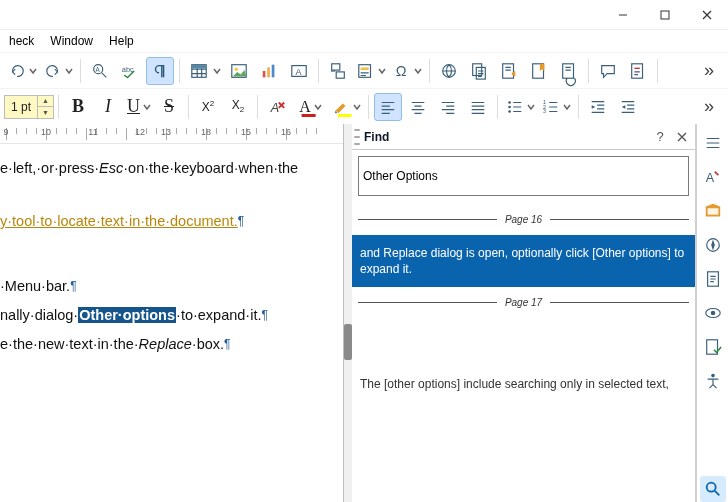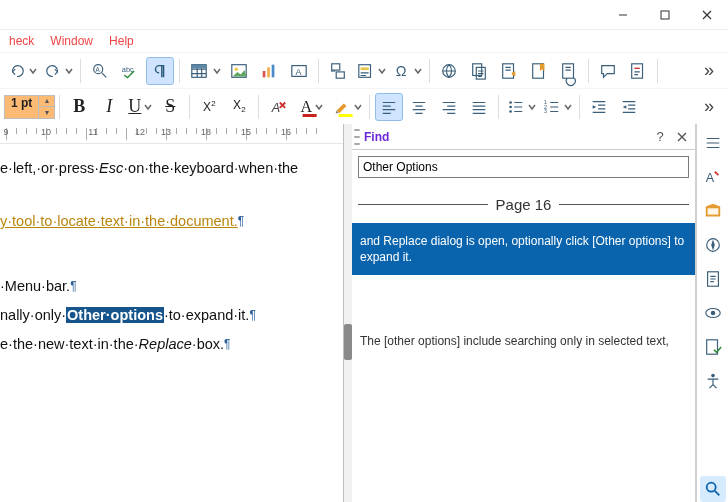--- a/index.html
+++ b/index.html
@@ -23,37 +23,37 @@
   body{width:728px;height:502px;overflow:hidden;background:#fff;color:var(--text);font-size:12px;position:relative;}
 
   
   .titlebar{height:30px;display:flex;justify-content:flex-end;align-items:center;border-bottom:1px solid #eee;background:#fff;}
   .win-btn{width:42px;height:29px;display:flex;align-items:center;justify-content:center;color:#555;font-size:11px;}
   .win-btn svg{width:10px;height:10px;stroke:#333;fill:none;stroke-width:1;}
   .win-btn.close svg{stroke-width:1.2;}
 
   
   .menubar{height:22px;display:flex;align-items:center;gap:2px;padding:0 2px;}
-  .menubar span{padding:2px 7px;font-size:12px;color:#ef4444;}
+  .menubar span{padding:2px 7px;font-size:12px;color:#000000;}
 
   
   .toolbar{display:flex;align-items:center;padding:2px 4px;gap:0;border-top:1px solid #f4f4f4;background:var(--toolbar-bg);height:36px;}
   .toolbar.second{height:36px;}
   .sep{width:1px;height:24px;background:#ddd;margin:0 4px;}
   .tbtn{height:28px;min-width:28px;display:flex;align-items:center;justify-content:center;border:1px solid transparent;border-radius:3px;margin:0 1px;padding:0 2px;position:relative;}
   .tbtn.split{padding-right:0;}
   .tbtn .drop{width:10px;display:flex;align-items:center;justify-content:center;margin-left:2px;}
   .tbtn.active{background:var(--active);border:1px solid #8fbfe9;}
   .tbtn svg{width:18px;height:18px;overflow:visible;}
   .tbtn.wide svg{width:22px;}
   .chev{font-size:18px;color:#444;padding:0 3px;}
   .overflow{margin-left:auto;}
 
   
-  .spinner{display:flex;align-items:flex-start;border:1px solid #bcbcbc;height:24px;background:#fdba74;font-weight:bold;}
+  .spinner{display:flex;align-items:center;border:1px solid #bcbcbc;height:24px;background:#fef9c3;}
   .spinner span{padding:0 6px;font-size:12px;}
   .spinner .spin-btns{width:16px;display:flex;flex-direction:column;border-left:1px solid #bcbcbc;}
   .spinner .spin-btns div{height:11px;display:flex;align-items:center;justify-content:center;font-size:7px;color:#555;border-bottom:1px solid #bcbcbc;}
   .spinner .spin-btns div:last-child{border-bottom:none;}
 
   
   .fmt-letter{font-family:"Times New Roman",serif;font-size:18px;}
   .fmt-bold{font-weight:bold;}
   .fmt-italic{font-style:italic;font-weight:500;}
   .fmt-under{text-decoration:underline;}
@@ -81,29 +81,29 @@
 
   
   .splitter{width:8px;background:#f0f0f0;position:relative;}
   .splitter .thumb{position:absolute;left:0;top:200px;width:8px;height:36px;background:#8a8a8a;border-radius:2px;}
 
   
   .find-col{flex:1;display:flex;flex-direction:column;border-right:1px solid #d0d0d0;min-width:0;}
   .find-header{height:26px;display:flex;align-items:center;border-bottom:1px solid #ccc;padding:0 4px 0 2px;background:#fff;}
   .grip{width:6px;height:16px;margin-right:4px;display:flex;flex-direction:column;justify-content:space-between;}
   .grip div{height:2px;background:#aaa;border-radius:1px;}
-  .find-header .title{font-weight:bold;font-size:12px;color:#6d28d9;}
+  .find-header .title{font-weight:bold;font-size:12px;color:#0f172a;}
   .find-header .rbtn{width:18px;height:18px;display:flex;align-items:center;justify-content:center;color:#555;font-size:13px;margin-left:4px;}
   .find-header .spacer{flex:1;}
   .find-input-wrap{padding:6px 6px 8px 6px;}
-  .find-input{width:100%;height:22px;border:1px solid #7a7a7a;padding:2px 4px;font-size:12px;outline:none;}
+  .find-input{width:100%;height:40px;border:1px solid #7a7a7a;padding:2px 4px;font-size:12px;outline:none;}
   .find-results{flex:1;overflow:hidden;font-size:12px;color:#333;}
   .page-divider{display:flex;align-items:center;margin:10px 6px;}
   .page-divider .line{flex:1;height:1px;background:#555;}
-  .page-divider .lbl{padding:0 8px;font-size:15px;color:#333;}
+  .page-divider .lbl{padding:0 8px;font-size:10px;color:#333;font-style:italic;}
   .result{padding:10px 8px;line-height:1.35;}
   .result.selected{background:var(--selected-bg);color:var(--selected-text);}
 
   
   .sidebar{width:32px;background:#fff;border-left:1px solid #d0d0d0;display:flex;flex-direction:column;align-items:center;gap:8px;padding-top:6px;}
   .sbtn{width:26px;height:26px;display:flex;align-items:center;justify-content:center;border:1px solid transparent;border-radius:3px;}
   .sbtn svg{width:18px;height:18px;}
   .sbtn.selected{background:#d7ebff;}
   .sbar-push{flex:1;}
 
@@ -470,21 +470,21 @@
         <div class="tick" style="left: 306px;"></div>
         <div class="tick" style="left: 316px;"></div>
       </div>
     <div class="doc-page">
       <p class="para"><span>e·left,·or·press·</span><span class="doc-italic">Esc</span><span>·on·the·keyboard·when·the</span></p>
       <div class="blank-line"></div>
       <p class="para"><span class="link-text">y·tool·to·locate·text·in·the·document.</span><span class="pil">¶</span></p>
       <div class="blank-line"></div>
       <div style="height:12px;"></div>
       <p class="para"><span>·Menu·bar.</span><span class="pil">¶</span></p>
-      <p class="para"><span>nally·only·</span><span class="highlight-find" style="font-weight:bold;">Other·options</span><span>·to·expand·it.</span><span class="pil">¶</span></p>
+      <p class="para"><span>nally·dialog·</span><span class="highlight-find" style="font-weight:bold;">Other·options</span><span>·to·expand·it.</span><span class="pil">¶</span></p>
       <p class="para"><span>e·the·new·text·in·the·</span><span class="doc-italic">Replace</span><span>·box.</span><span class="pil">¶</span></p>
     </div>
   </div>
 
   <div class="splitter">
       <div class="thumb"></div>
     </div>
 
   <div class="find-col">
     <div class="find-header">
@@ -505,20 +505,25 @@
     <div class="find-input-wrap">
       <input class="find-input" value="Other Options" style="">
     </div>
     <div class="find-results">
       <div class="page-divider">
           <div class="line"></div>
           <span class="lbl">Page 16</span>
           <div class="line"></div>
         </div>
       <div class="result selected">and Replace dialog is open, optionally click [Other options] to expand it.</div>
+      <div class="page-divider">
+          <div class="line"></div>
+          <span class="lbl">Page 17</span>
+          <div class="line"></div>
+        </div>
       <div style="height:48px;"></div>
       <div class="result">The [other options] include searching only in selected text,</div>
     </div>
   </div>
 
   <div class="sidebar">
     <div class="sbtn">
         <svg viewBox="0 0 20 20">
           <path class="i-stroke" d="M3 5 H17 M3 10 H17 M3 15 H17"></path>
         </svg>

